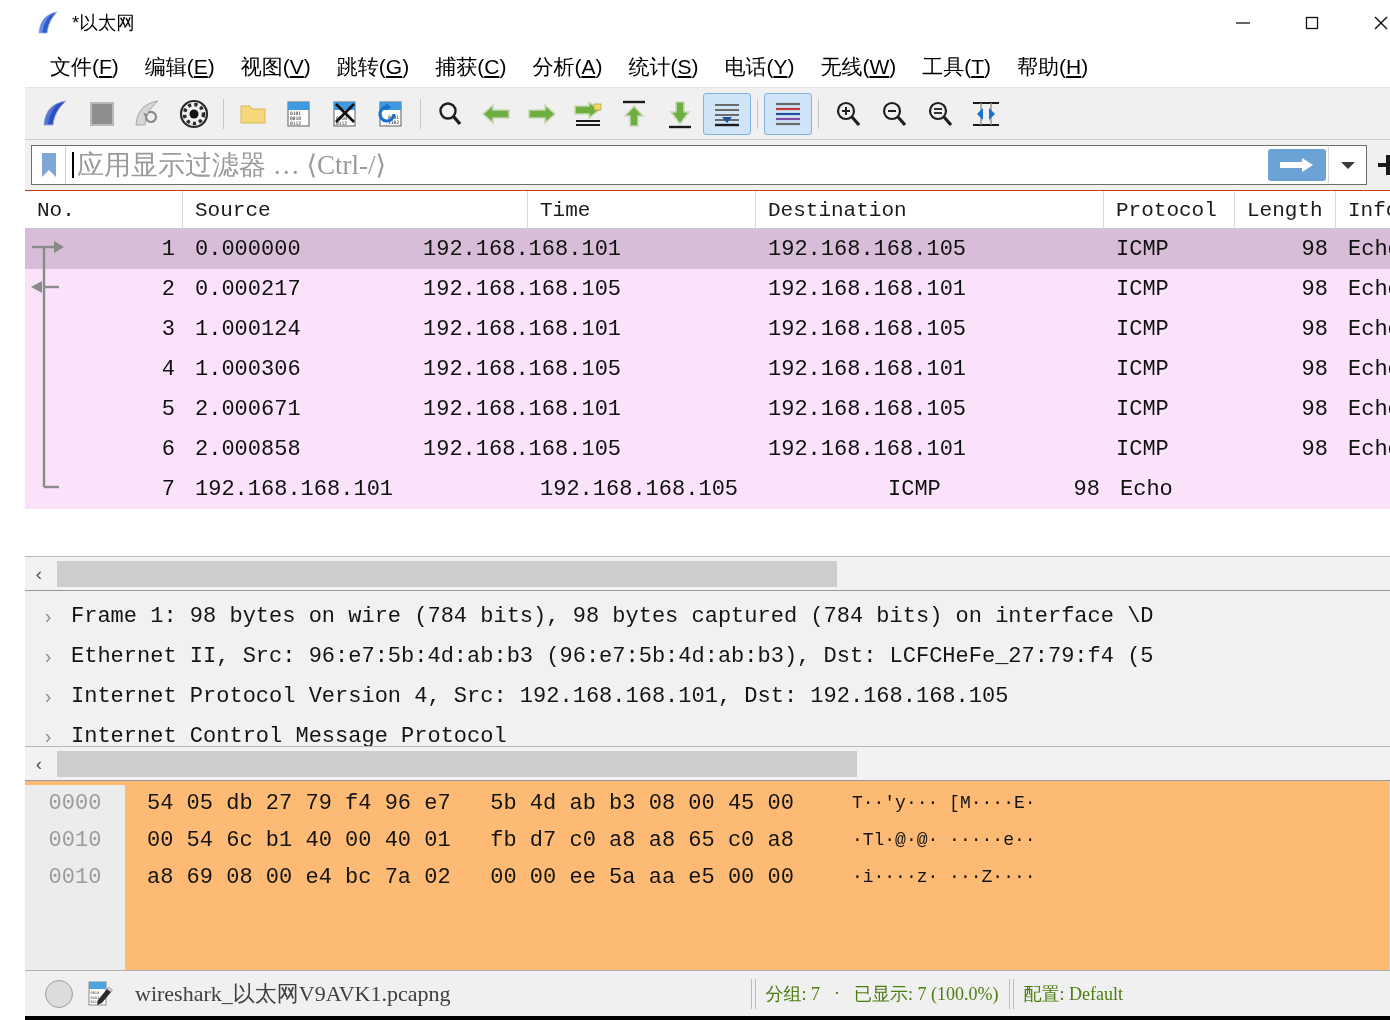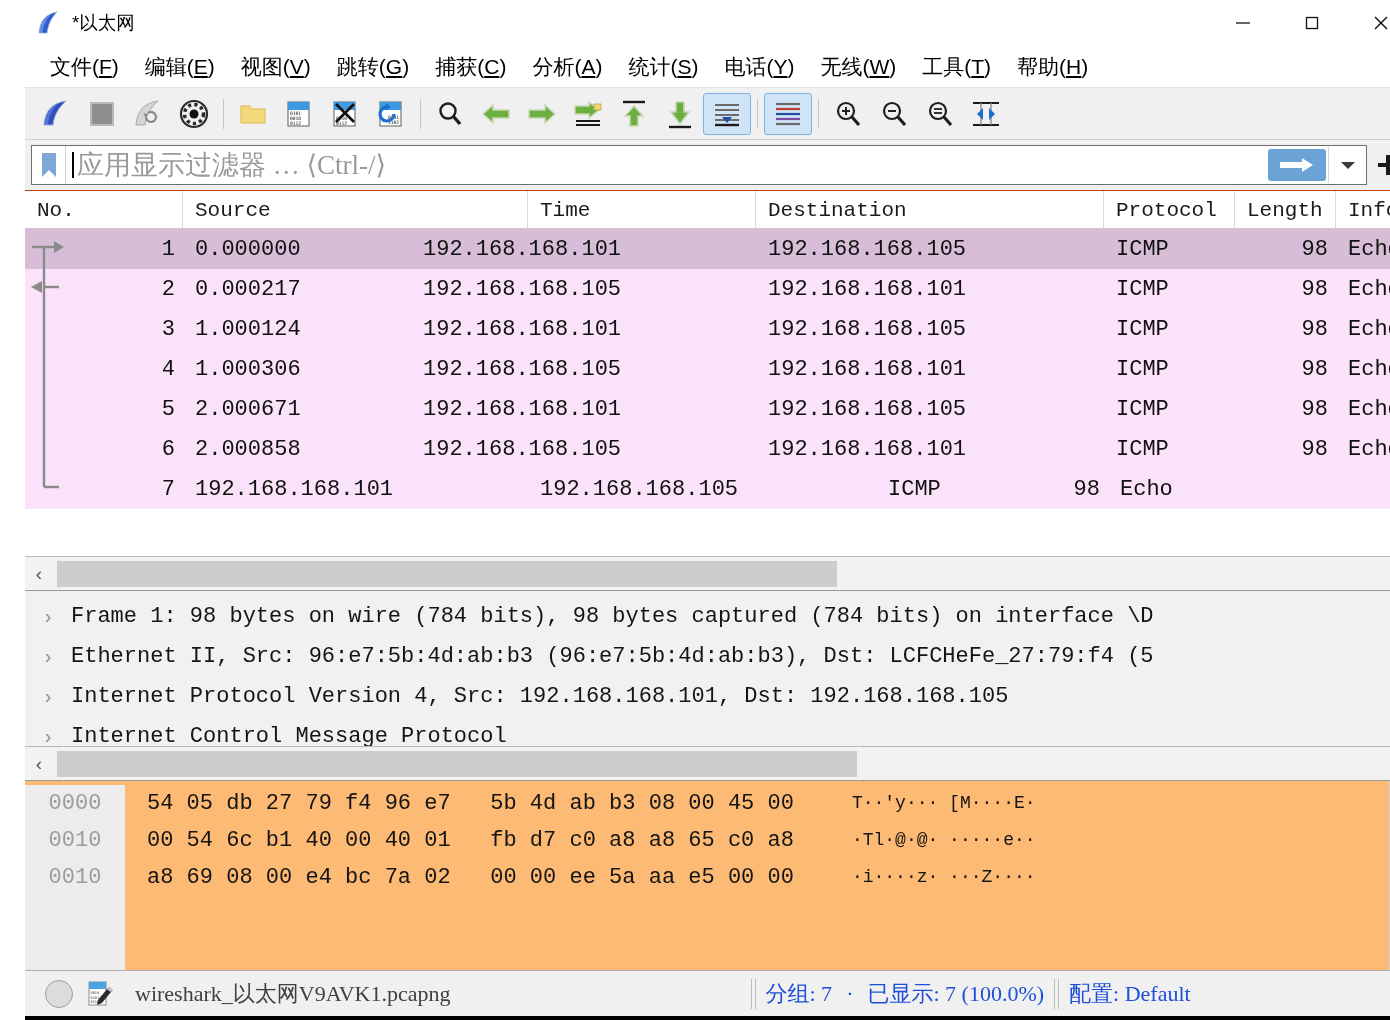--- a/index.html
+++ b/index.html
@@ -264,21 +264,21 @@
     font-size: 22px; color: #404040;
     margin-left: 22px; white-space: nowrap;
   }
   .sb-vsep {
     height: 30px; width: 5px;
     border-left: 1px solid #bcbcbc; border-right: 1px solid #bcbcbc;
     margin: 0 10px;
   }
   .sb-text {
     font-family: "Liberation Serif", serif;
-    font-size: 22px; color: #1d4ed8; white-space: nowrap;
+    font-size: 18px; color: #4d7c0f; white-space: nowrap;
   }
   .grip {
     margin-left: auto; width: 18px; height: 18px; margin-right: 4px;
     position: relative;
   }
   .grip i {
     position: absolute; width: 3px; height: 3px; background: #9a9a9a;
   }
   .bottom-strip { height: 4px; background: #000; }
 </style>

